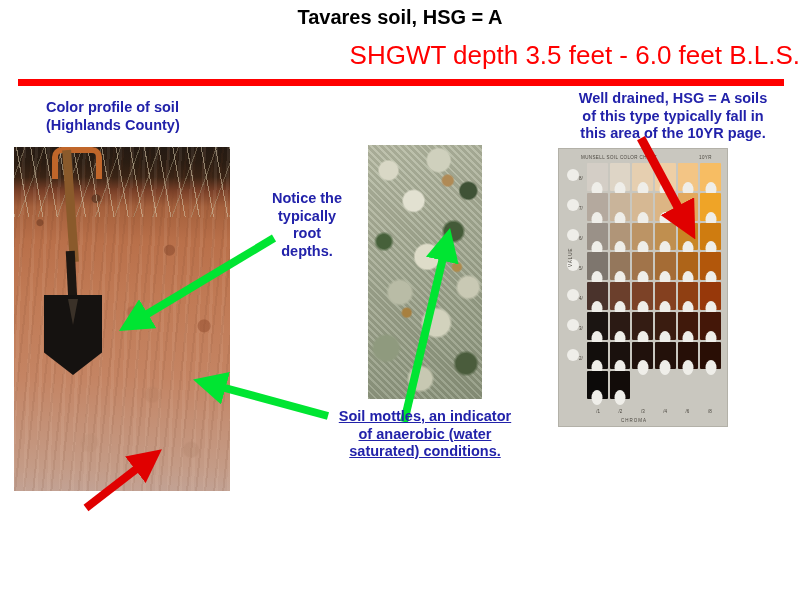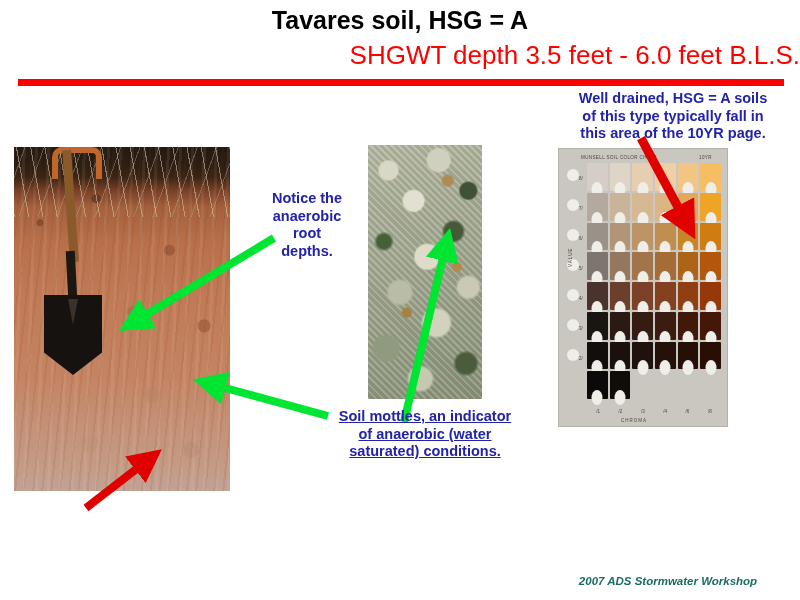--- a/index.html
+++ b/index.html
@@ -5,21 +5,21 @@
   html,body{margin:0;padding:0;}
   body{
     width:800px;height:600px;background:#ffffff;overflow:hidden;position:relative;
     font-family:"Liberation Sans", sans-serif;
   }
   .slide{position:absolute;inset:0;}
 
   
   .title1{
     position:absolute;left:0;top:6px;width:800px;text-align:center;
-    font-size:25px;font-weight:bold;color:#000000;letter-spacing:0px;
+    font-size:20px;font-weight:bold;color:#000000;letter-spacing:0px;
   }
   .title2{
     position:absolute;left:0;top:40px;width:800px;text-align:right;
     font-size:26px;font-weight:normal;color:#ff0000;
   }
   .rule{
     position:absolute;left:18px;top:79px;width:766px;height:7px;background:#ff0000;
   }
 
   
@@ -350,25 +350,26 @@
         <path d="M0,0 L4.2,2.1 L0,4.2 z" fill="#e00000"></path>
       </marker>
     </defs>
     <line x1="274" y1="238" x2="134" y2="322" stroke="#00e532" stroke-width="8" marker-end="url(#gh)"></line>
     <line x1="328" y1="416" x2="210" y2="384" stroke="#00e532" stroke-width="8" marker-end="url(#gh)"></line>
     <line x1="404" y1="422" x2="446" y2="245" stroke="#00e532" stroke-width="8" marker-end="url(#gh)"></line>
     <line x1="86" y1="508" x2="148" y2="460" stroke="#e00000" stroke-width="8" marker-end="url(#rh)"></line>
     <line x1="641" y1="138" x2="686" y2="222" stroke="#e00000" stroke-width="9" marker-end="url(#rh)"></line>
   </svg>
 
+  <div class="note left" id="note-color-profile">Color profile of soil
+(Highlands County)</div>
   <div class="note" id="note-shallow-roots">Notice the
-anaerobic
+typically
 root
 depths.</div>
   <div class="note" id="note-mottles">Soil mottles, an indicator
 of anaerobic (water
 saturated) conditions.</div>
   <div class="note" id="note-well-drained">Well drained, HSG = A soils
 of this type typically fall in
 this area of the 10YR page.</div>
 
-  <div class="footer">2007 ADS Stormwater Workshop</div>
 </div>
 
 </body></html>

